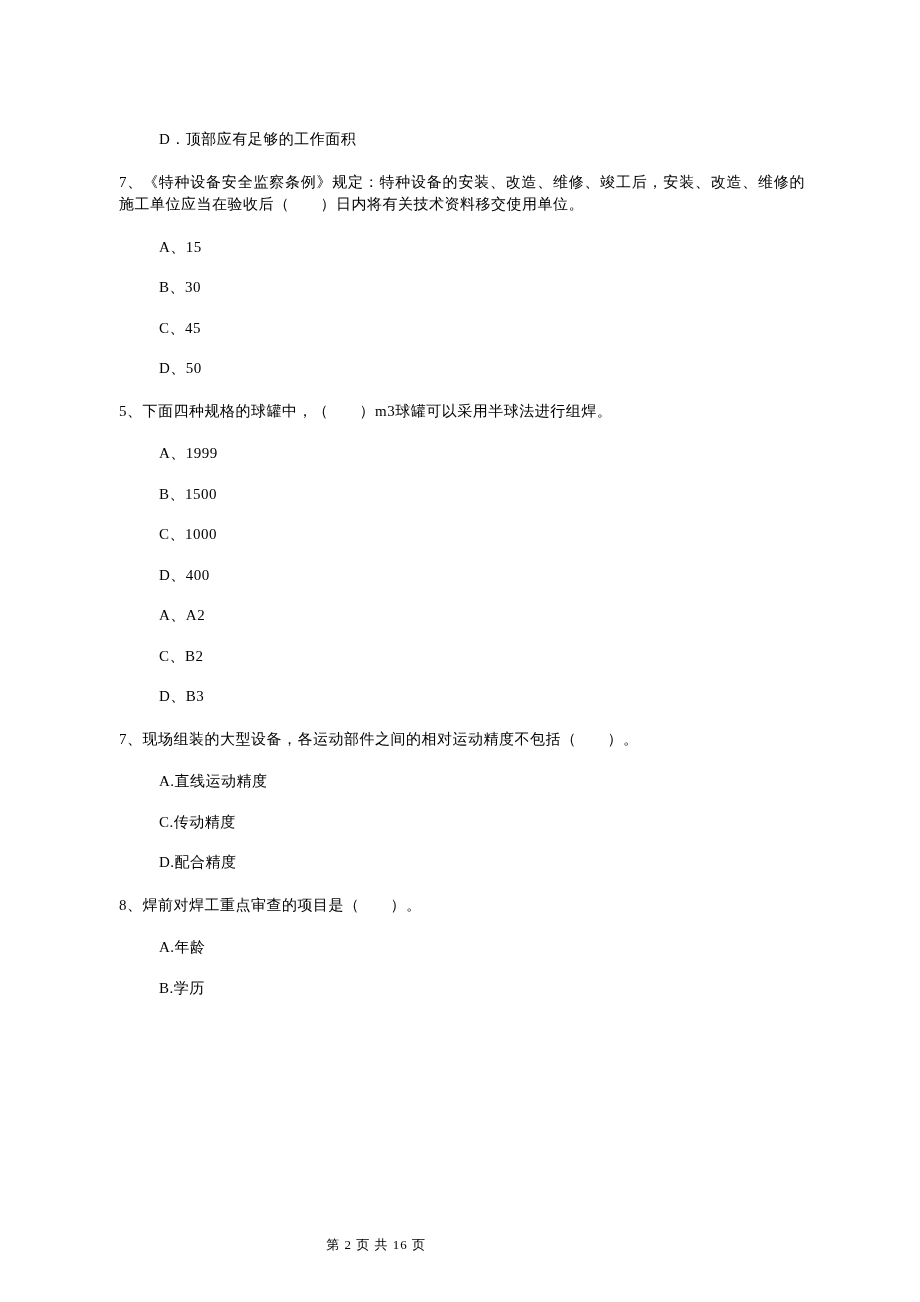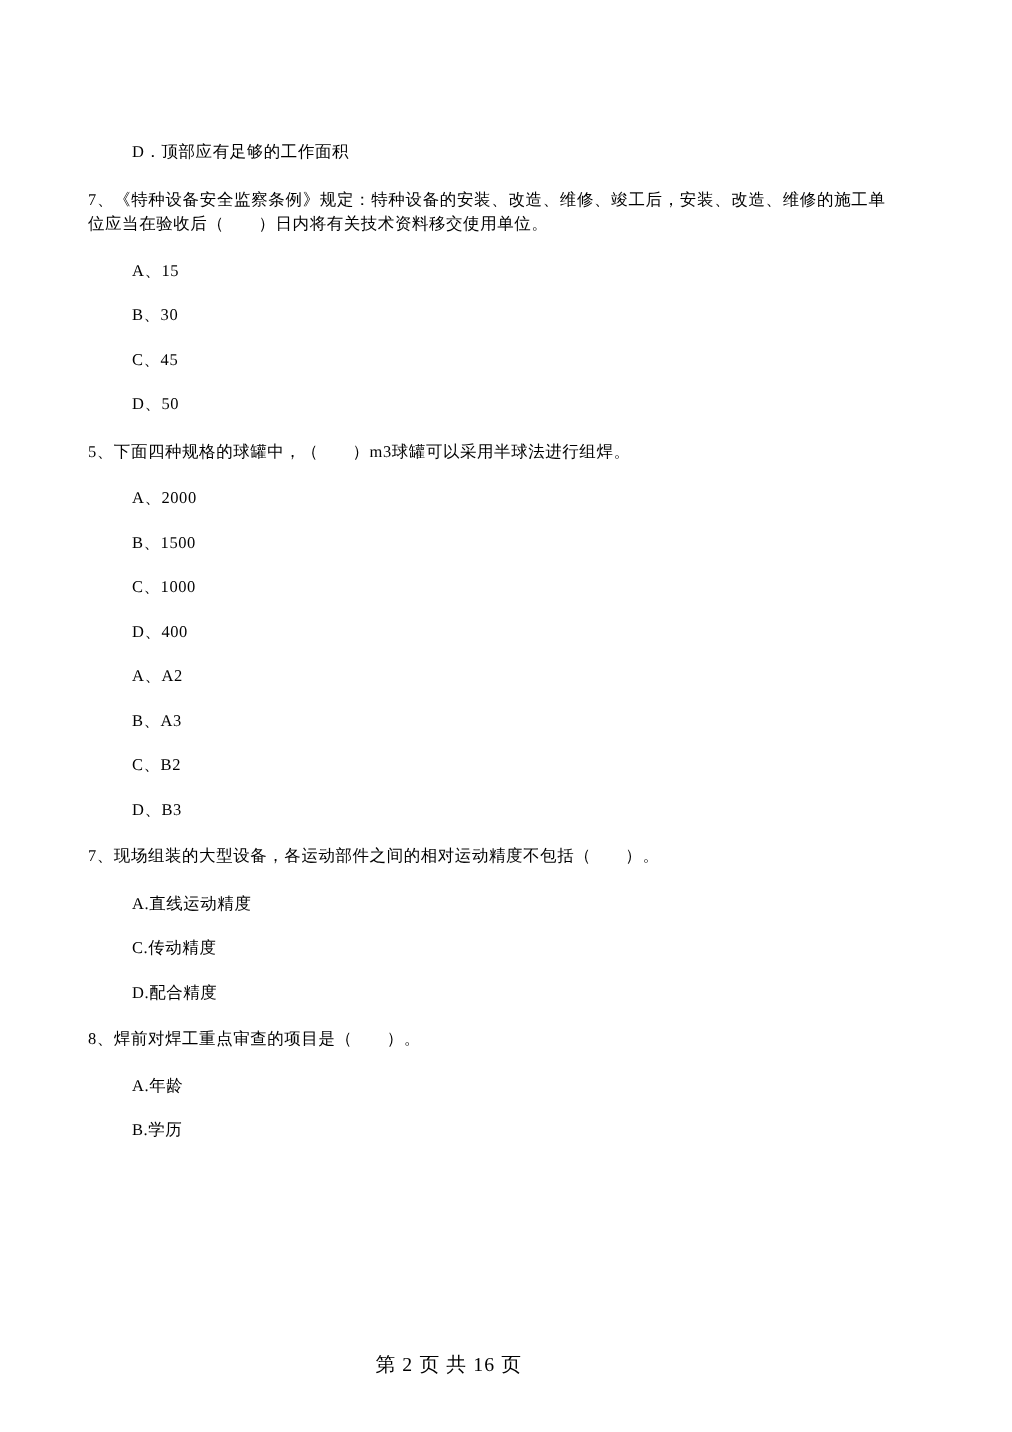--- a/index.html
+++ b/index.html
@@ -8,63 +8,61 @@
     background: #fff;
     font-family: "SimSun", "宋体", serif;
     font-size: 15px;
     color: #000;
     width: 920px;
     height: 1302px;
     position: relative;
     line-height: 1.5;
   }
   .page {
-    padding: 110px 115px 0 80px;
+    padding: 110px 115px 0 119px;
     font-family: Liberation Serif, serif;
   }
   .option {
     margin: 18px 0 18px 40px;
     letter-spacing: 0.5px;
   }
   .question {
     margin: 20px 0 20px 0;
     letter-spacing: 0.5px;
     text-align: justify;
   }
   .footer {
     position: absolute;
     bottom: 48px;
     width: 752px;
     text-align: center;
-    font-size: 18px;
+    font-size: 13px;
     letter-spacing: 1px;
-    margin-left: 32px;
   }
 </style>
 </head>
 <body>
 
 <div class="page">
 
   <div class="option">D．顶部应有足够的工作面积</div>
 
   <div class="question">7、《特种设备安全监察条例》规定：特种设备的安装、改造、维修、竣工后，安装、改造、维修的施工单位应当在验收后（　　）日内将有关技术资料移交使用单位。</div>
   <div class="option">A、15</div>
   <div class="option">B、30</div>
   <div class="option">C、45</div>
   <div class="option">D、50</div>
 
   <div class="question">5、下面四种规格的球罐中，（　　）m3球罐可以采用半球法进行组焊。</div>
-  <div class="option">A、2000</div>
+  <div class="option">A、1999</div>
   <div class="option">B、1500</div>
   <div class="option">C、1000</div>
   <div class="option">D、400</div>
 
   <div class="option">A、A2</div>
-  <div class="option">B、A3</div>
   <div class="option">C、B2</div>
   <div class="option">D、B3</div>
 
   <div class="question">7、现场组装的大型设备，各运动部件之间的相对运动精度不包括（　　）。</div>
   <div class="option">A.直线运动精度</div>
   <div class="option">C.传动精度</div>
   <div class="option">D.配合精度</div>
 
   <div class="question">8、焊前对焊工重点审查的项目是（　　）。</div>
   <div class="option">A.年龄</div>

